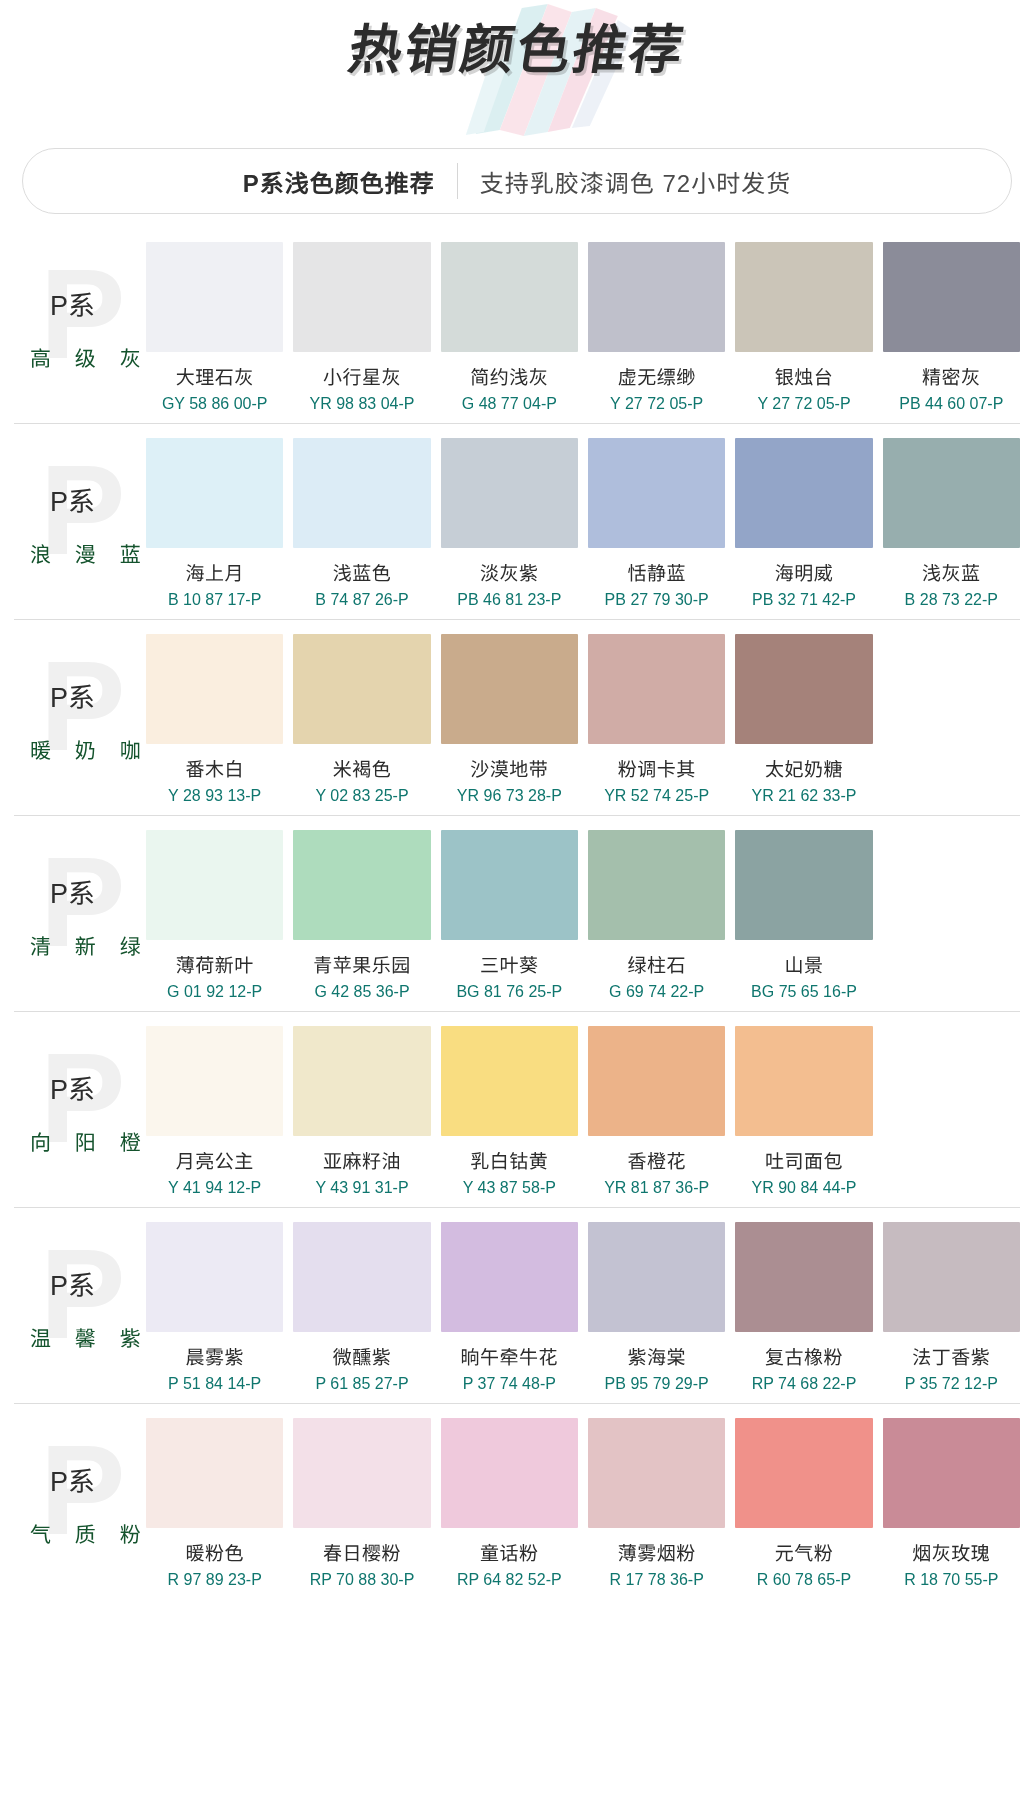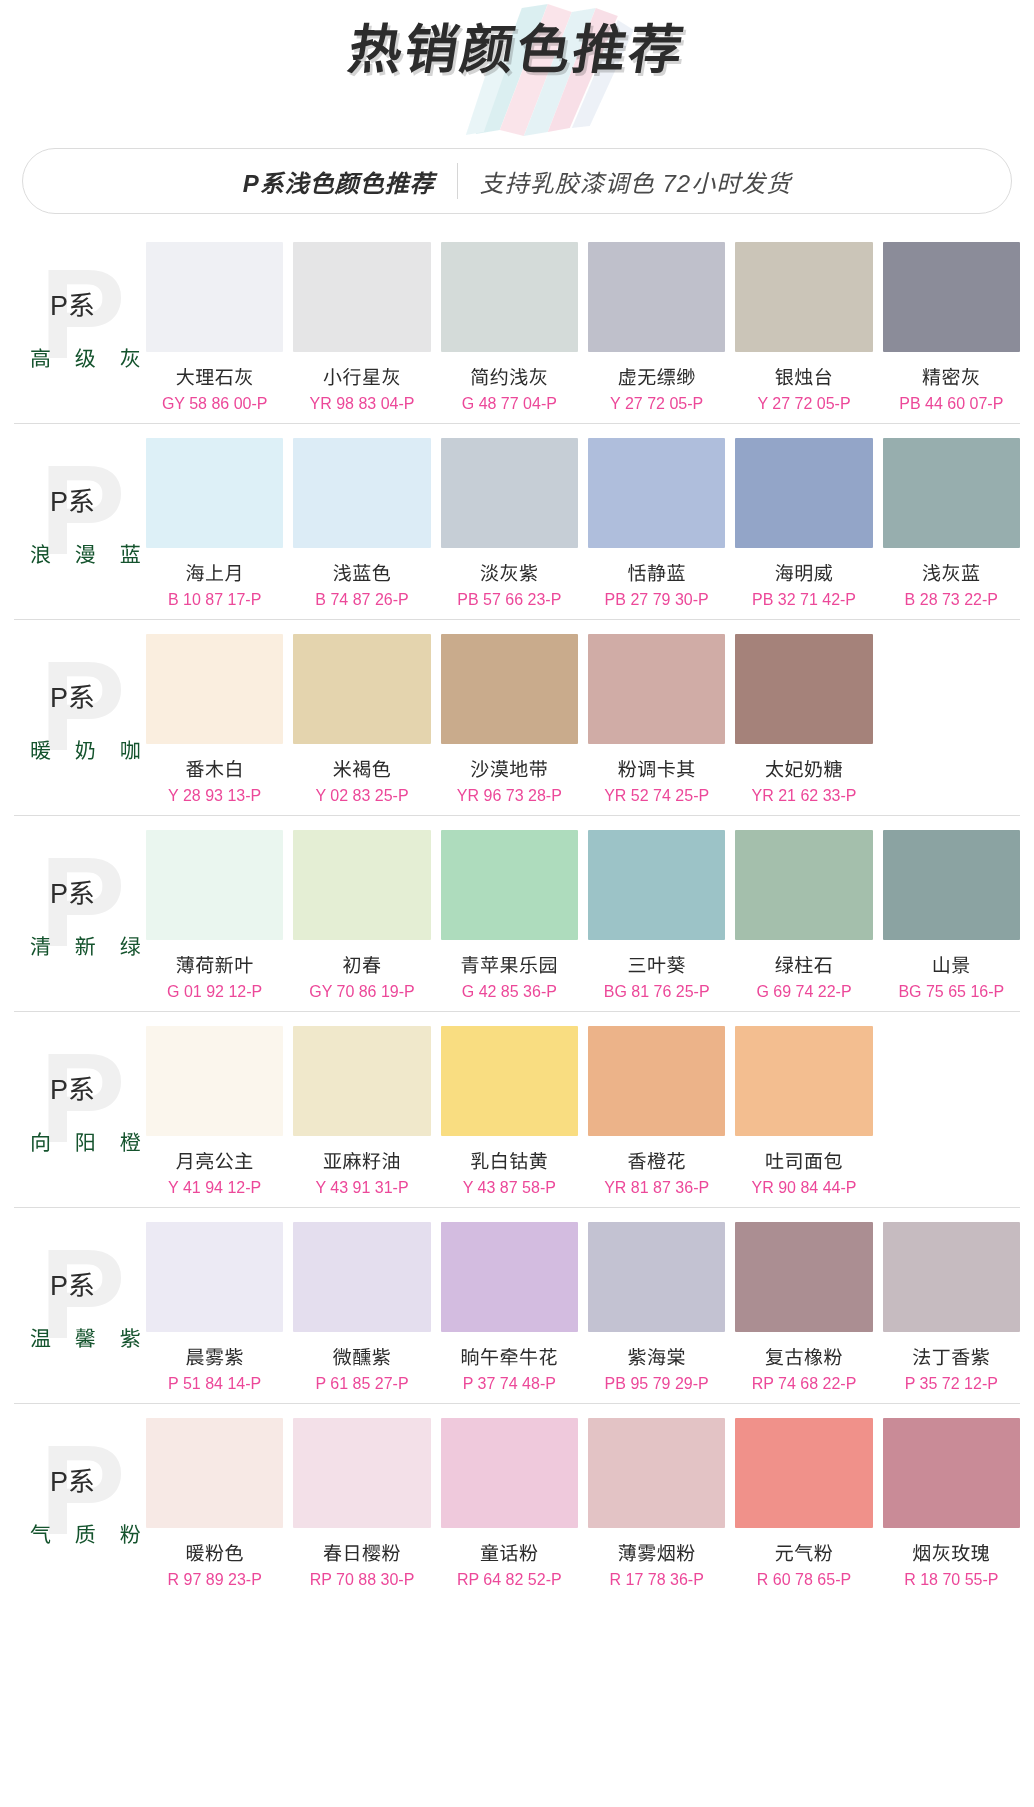--- a/index.html
+++ b/index.html
@@ -45,21 +45,20 @@
     color: #2c2c2c;
     transform: skewX(-9deg);
     font-family: "DejaVu Sans", "Liberation Sans", sans-serif;
     text-shadow: 3px 3px 0 rgba(60,60,60,0.22);
   }
 
   
   .pill-wrap {
     margin: 8px 22px 0 22px;
     height: 66px;
-    font-style: italic;
   }
   .pill {
     height: 64px;
     border: 1px solid #dcdcdc;
     border-radius: 34px;
     display: flex;
     align-items: center;
     justify-content: center;
     gap: 0;
     background: #fff;
@@ -159,21 +158,21 @@
     margin-top: 10px;
     font-size: 19px;
     font-weight: 500;
     color: #2b2b2b;
     white-space: nowrap;
     letter-spacing: 0.5px;
   }
   .chip-code {
     margin-top: 6px;
     font-size: 16px;
-    color: #ec4899;
+    color: #0f766e;
     white-space: nowrap;
     letter-spacing: 0px;
   }
 </style>
 </head>
 <body>
 
 <div class="header">
   <svg class="brush" viewBox="0 0 330 135">
     <g opacity="0.55">
@@ -249,21 +248,21 @@
           <div class="chip-code">B 10 87 17-P</div>
         </div>
         <div class="swatch-cell">
           <div class="chip" style="background: rgb(220, 236, 246);"></div>
           <div class="chip-name">浅蓝色</div>
           <div class="chip-code">B 74 87 26-P</div>
         </div>
         <div class="swatch-cell">
           <div class="chip" style="background: rgb(198, 206, 214);"></div>
           <div class="chip-name">淡灰紫</div>
-          <div class="chip-code">PB 57 66 23-P</div>
+          <div class="chip-code">PB 46 81 23-P</div>
         </div>
         <div class="swatch-cell">
           <div class="chip" style="background: rgb(175, 190, 220);"></div>
           <div class="chip-name">恬静蓝</div>
           <div class="chip-code">PB 27 79 30-P</div>
         </div>
         <div class="swatch-cell">
           <div class="chip" style="background: rgb(147, 165, 200);"></div>
           <div class="chip-name">海明威</div>
           <div class="chip-code">PB 32 71 42-P</div>
@@ -315,25 +314,20 @@
         <div class="family-tag">P系</div>
         <div class="family-name">清 新 绿</div>
       </div>
       <div class="swatches">
         <div class="swatch-cell">
           <div class="chip" style="background: rgb(234, 246, 239);"></div>
           <div class="chip-name">薄荷新叶</div>
           <div class="chip-code">G 01 92 12-P</div>
         </div>
         <div class="swatch-cell">
-          <div class="chip" style="background: rgb(228, 238, 212);"></div>
-          <div class="chip-name">初春</div>
-          <div class="chip-code">GY 70 86 19-P</div>
-        </div>
-        <div class="swatch-cell">
           <div class="chip" style="background: rgb(174, 220, 189);"></div>
           <div class="chip-name">青苹果乐园</div>
           <div class="chip-code">G 42 85 36-P</div>
         </div>
         <div class="swatch-cell">
           <div class="chip" style="background: rgb(156, 195, 199);"></div>
           <div class="chip-name">三叶葵</div>
           <div class="chip-code">BG 81 76 25-P</div>
         </div>
         <div class="swatch-cell">

